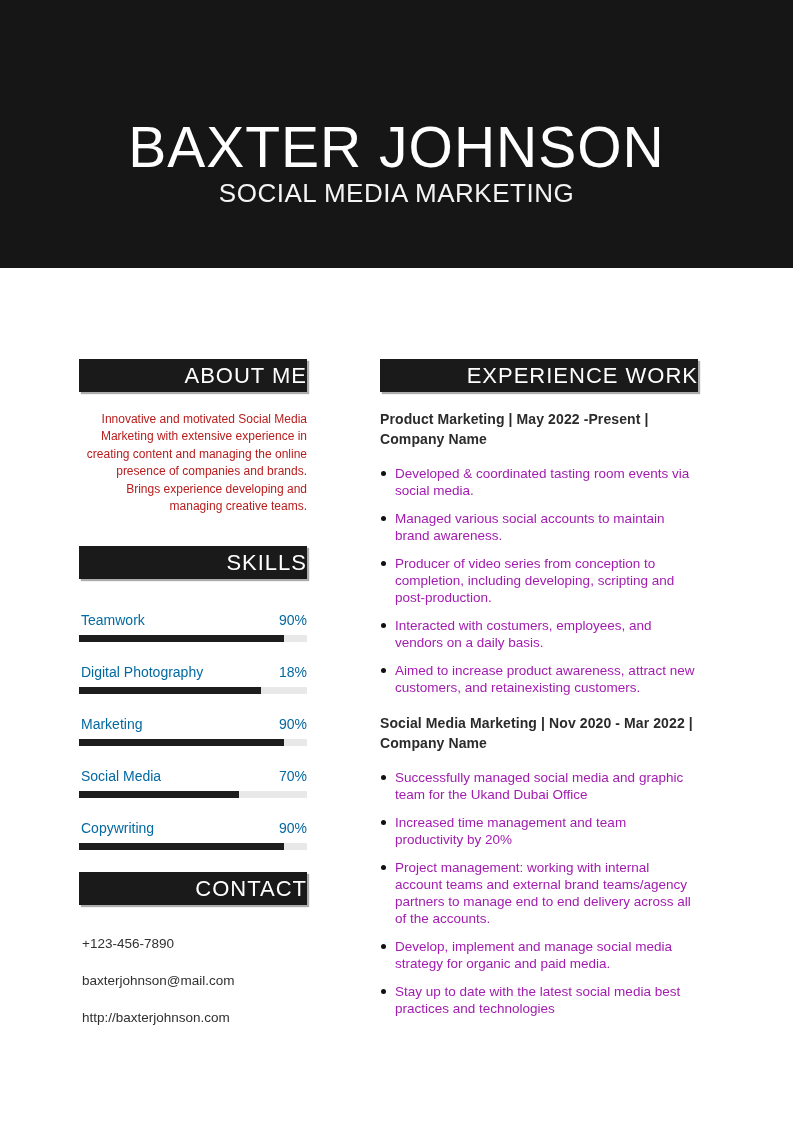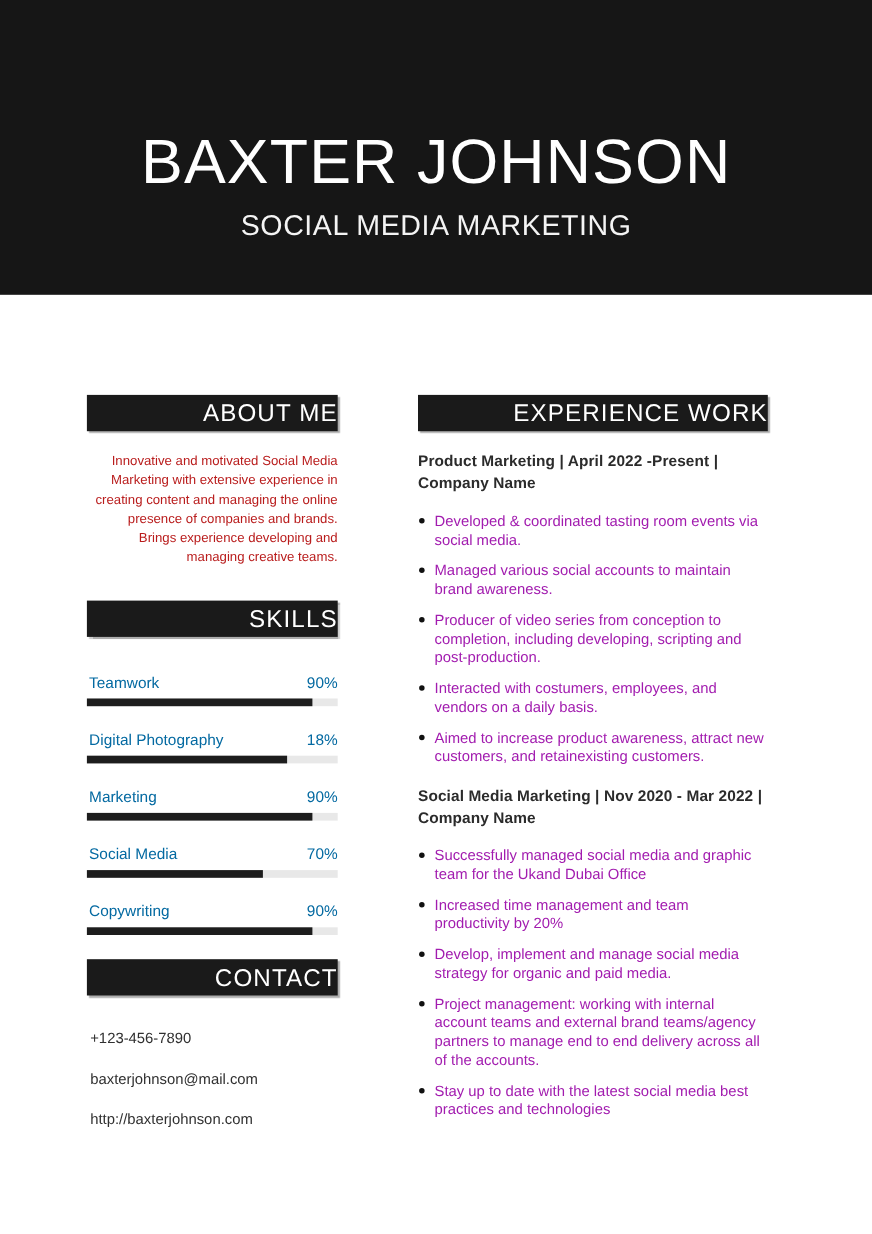--- a/index.html
+++ b/index.html
@@ -10,21 +10,21 @@
   
   .hdr{
     position:absolute;top:0;left:0;width:793px;height:268px;
     background:#161616;color:#ffffff;text-align:center;
   }
   .hdr h1{
     margin:0;padding-top:118px;font-size:57px;font-weight:normal;
     letter-spacing:1px;line-height:1.05;
   }
   .hdr .sub{
-    margin-top:12px;font-size:26px;letter-spacing:0.5px;font-weight:normal;color:#f4f4f4;
+    font-size:26px;letter-spacing:0.5px;font-weight:normal;color:#f4f4f4;
   }
   
   .left{position:absolute;left:79px;top:359px;width:228px;}
   .right{position:absolute;left:380px;top:359px;width:318px;}
   
   .secbar{
     background:#1a1a1a;color:#ffffff;height:33px;
     display:flex;align-items:center;justify-content:flex-end;
     font-size:22px;letter-spacing:1px;
     box-shadow:2px 2px 1px rgba(0,0,0,0.32);
@@ -141,35 +141,35 @@
         <div class="contact-item">http://baxterjohnson.com</div>
       </div>
   </aside>
 
   <main class="right">
     <div class="secbar">
       <span>EXPERIENCE WORK</span>
     </div>
     <div id="jobs">
         <div class="job">
-          <div class="job-heading">Product Marketing | April 2022 -Present | Company Name</div>
+          <div class="job-heading">Product Marketing | May 2022 -Present | Company Name</div>
           <ul class="job-bullets">
             <li>Developed &amp; coordinated tasting room events via social media.</li>
             <li>Managed various social accounts to maintain brand awareness.</li>
             <li>Producer of video series from conception to completion, including developing, scripting and post-production.</li>
             <li>Interacted with costumers, employees, and vendors on a daily basis.</li>
             <li>Aimed to increase product awareness, attract new customers, and retainexisting customers.</li>
           </ul>
         </div>
         <div class="job">
           <div class="job-heading">Social Media Marketing | Nov 2020 - Mar 2022 | Company Name</div>
           <ul class="job-bullets">
             <li>Successfully managed social media and graphic team for the Ukand Dubai Office</li>
             <li>Increased time management and team productivity by 20%</li>
+            <li>Project management: working with internal account teams and external brand teams/agency partners to manage end to end delivery across all of the accounts.</li>
             <li>Develop, implement and manage social media strategy for organic and paid media.</li>
-            <li>Project management: working with internal account teams and external brand teams/agency partners to manage end to end delivery across all of the accounts.</li>
             <li>Stay up to date with the latest social media best practices and technologies</li>
           </ul>
         </div>
       </div>
   </main>
 
 </div>
 
 </body></html>

